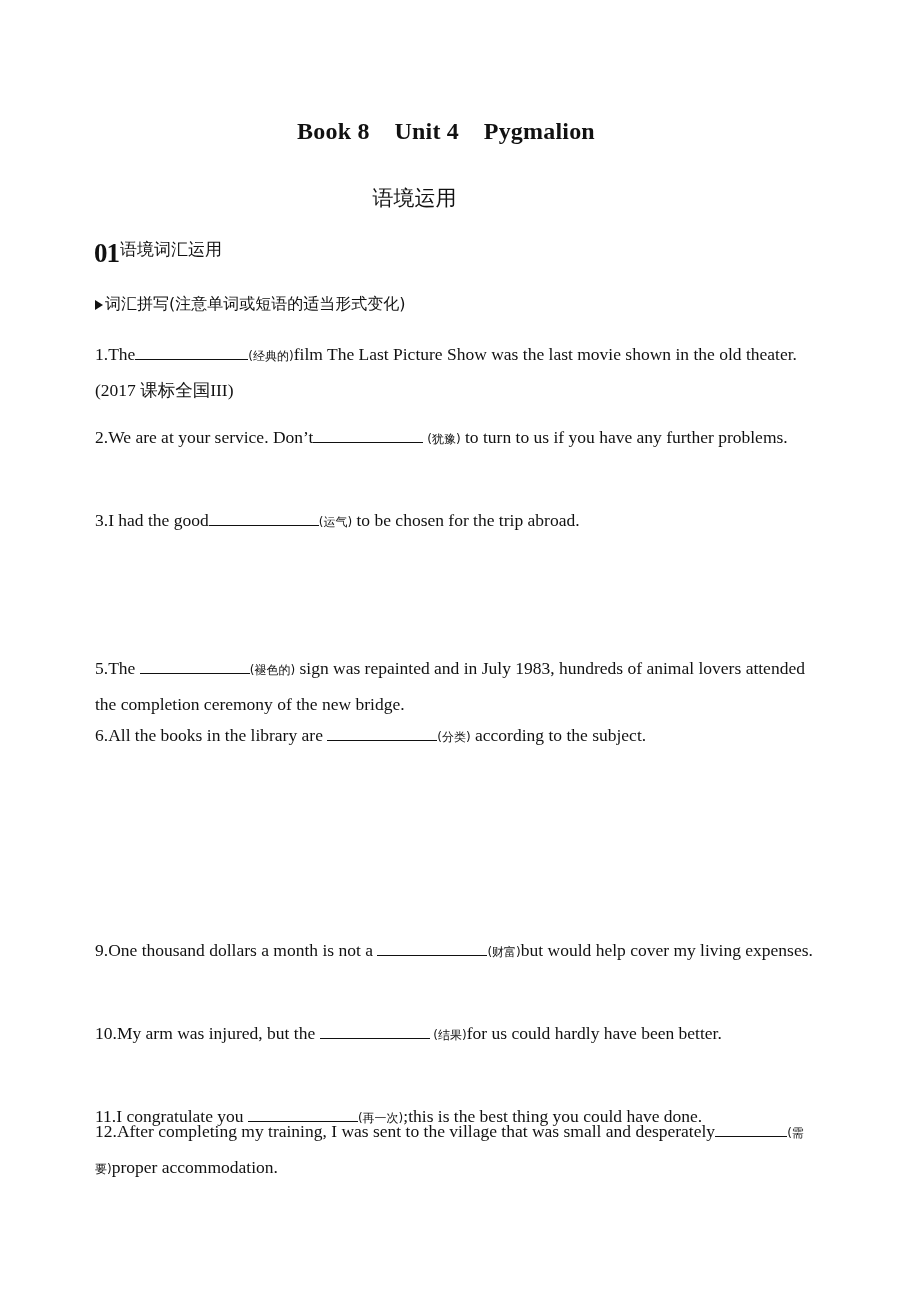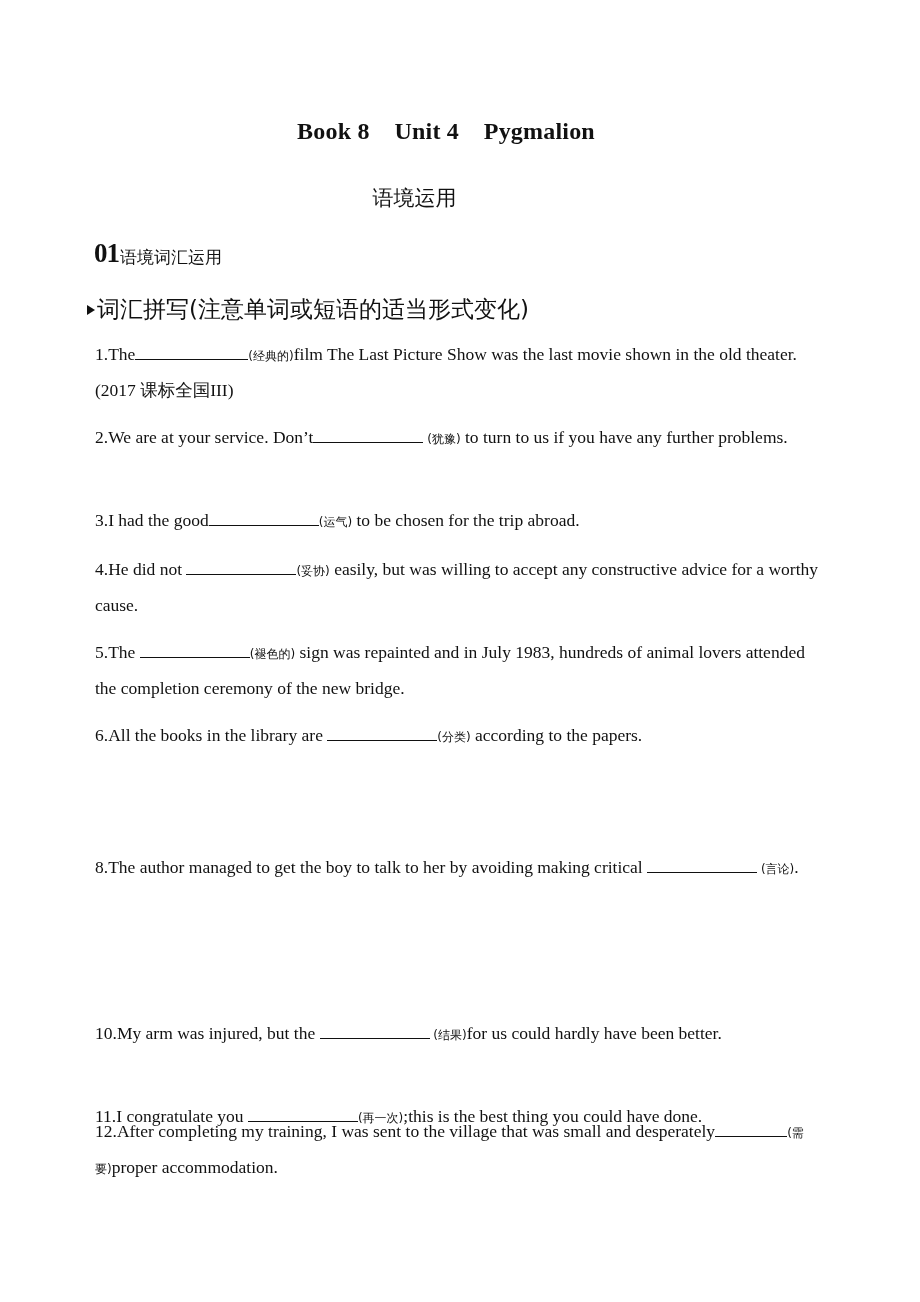--- a/index.html
+++ b/index.html
@@ -40,37 +40,37 @@
       width: 829px;
       text-align: center;
       font-size: 21px;
       font-family: "DejaVu Sans", sans-serif;
     }
     .section-head {
       position: absolute;
       top: 238px;
       left: 94px;
       display: flex;
-      align-items: flex-end;
+      align-items: flex-start;
     }
     .section-num {
       font-weight: bold;
       font-size: 27px;
       letter-spacing: -1px;
     }
     .section-label {
       font-size: 17px;
       font-family: Liberation Serif, serif;
       margin-left: 1px;
     }
     .instruction {
       position: absolute;
       top: 294px;
-      left: 87px;
-      font-size: 23px;
+      left: 95px;
+      font-size: 16px;
       font-family: "DejaVu Sans", sans-serif;
       display: flex;
       align-items: center;
     }
     .tri {
       display: inline-block;
       width: 0;
       height: 0;
       border-top: 5px solid transparent;
       border-bottom: 5px solid transparent;
@@ -119,37 +119,34 @@
   </div>
 
   <div class="q" style="top:420px;">
     <span>2.We are at your service. Don’t</span><span class="blank" style="width:110px;"></span><span class="cn"> (犹豫)</span><span> to turn to us if you have any further problems.</span>
   </div>
 
   <div class="q" style="top:503px;">
     <span>3.I had the good</span><span class="blank" style="width:110px;"></span><span class="cn">(运气)</span><span> to be chosen for the trip abroad.</span>
   </div>
 
-  <div class="q" style="top:552px;">
-    <span>4.He did not </span><span class="blank" style="width:110px;"></span><span class="cn">(妥协)</span><span> easily, but was willing to accept any constructive advice for a worthy cause.</span>
-  </div>
 
-  <div class="q" style="top:635px;">
+  <div class="q" style="top:651px;">
     <span>5.The </span><span class="blank" style="width:110px;"></span><span class="cn">(褪色的)</span><span> sign was repainted and in July 1983, hundreds of animal lovers attended the completion ceremony of the new bridge.</span>
   </div>
 
   <div class="q" style="top:718px;">
-    <span>6.All the books in the library are </span><span class="blank" style="width:110px;"></span><span class="cn">(分类)</span><span> according to the papers.</span>
+    <span>6.All the books in the library are </span><span class="blank" style="width:110px;"></span><span class="cn">(分类)</span><span> according to the subject.</span>
   </div>
 
 
-  <div class="q" style="top:850px;">
-    <span>8.The author managed to get the boy to talk to her by avoiding making critical </span><span class="blank" style="width:110px;"></span><span class="cn"> (言论)</span><span>.</span>
+
+  <div class="q" style="top:933px;">
+    <span>9.One thousand dollars a month is not a </span><span class="blank" style="width:110px;"></span><span class="cn">(财富)</span><span>but would help cover my living expenses.</span>
   </div>
-
 
   <div class="q" style="top:1016px;">
     <span>10.My arm was injured, but the </span><span class="blank" style="width:110px;"></span><span class="cn"> (结果)</span><span>for us could hardly have been better.</span>
   </div>
 
   <div class="q" style="top:1099px;">
     <span>11.I congratulate you </span><span class="blank" style="width:110px;"></span><span class="cn">(再一次)</span><span>;this is the best thing you could have done.</span>
   </div>
 
   <div class="q" style="top:1114px;">

